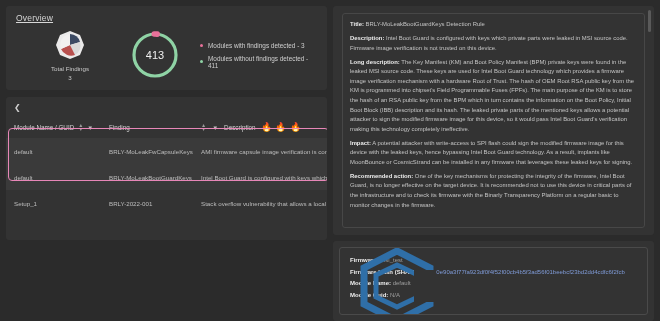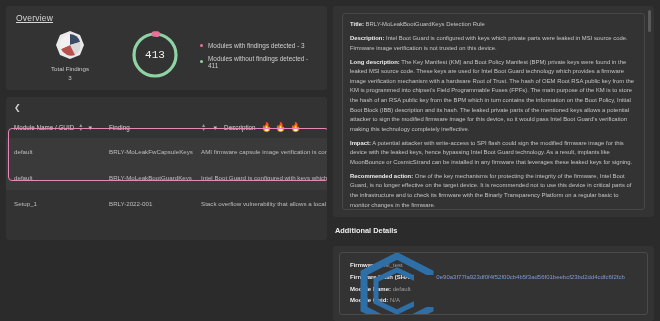--- a/index.html
+++ b/index.html
@@ -20,21 +20,21 @@
   .overview-title { font-size: 8.5px; color: #d7d7d7; letter-spacing: .2px; margin-bottom: 2px; text-decoration: underline; }
 
   .overview-body { display: flex; align-items: center; padding-top: 4px; }
 
   .findings-block { width: 108px; display: flex; flex-direction: column; align-items: center; gap: 2px; }
   .findings-icon { width: 30px; height: 30px; position: relative; }
   .findings-label { font-size: 6.2px; color: #c9c9c9; margin-top: 3px; }
   .findings-count { font-size: 6.2px; color: #c9c9c9; }
 
   .donut-wrap { width: 62px; display: flex; justify-content: center; position: relative; }
-  .donut { position: relative; width: 52px; height: 52px; font-family: Liberation Mono, monospace; }
+  .donut { position: relative; width: 52px; height: 52px; }
   .donut svg { display: block; }
   .donut-value {
     position: absolute; inset: 0; display: flex; align-items: center; justify-content: center;
     font-size: 11px; color: #f0f0f0;
   }
 
   .legend { flex: 1; padding-left: 14px; display: flex; flex-direction: column; gap: 6px; }
   .legend-row { display: flex; align-items: center; gap: 5px; font-size: 6.4px; color: #cfcfcf; }
   .legend-dot { width: 3px; height: 3px; border-radius: 50%; flex: none; }
 
@@ -230,21 +230,20 @@
           <b>Recommended action:</b>
           <span>One of the key mechanisms for protecting the integrity of the firmware, Intel Boot Guard, is no longer effective on the target device. It is recommended not to use this device in critical parts of the infrastructure and to check its firmware with the Binarly Transparency Platform on a regular basic to monitor changes in the firmware.</span>
         </div>
 
       </div>
       <div class="scroll-track">
         <div class="scroll-thumb"></div>
       </div>
     </div>
 
-    <div class="addl-title">Additional Details</div>
 
     <div class="addl-card">
       <div class="addl-inner">
         <div class="kv">
           <span>Firmware:</span>
           <span class="v">msi_test</span>
         </div>
         <div class="kv">
           <span>Firmware Hash (SHA256):</span>
           <span class="hash">82fx0e90a3f77fa923df0f4f52f00cb4b5f3ad56f01beebcf23bd2dd4cdfc6f2fcb</span>

